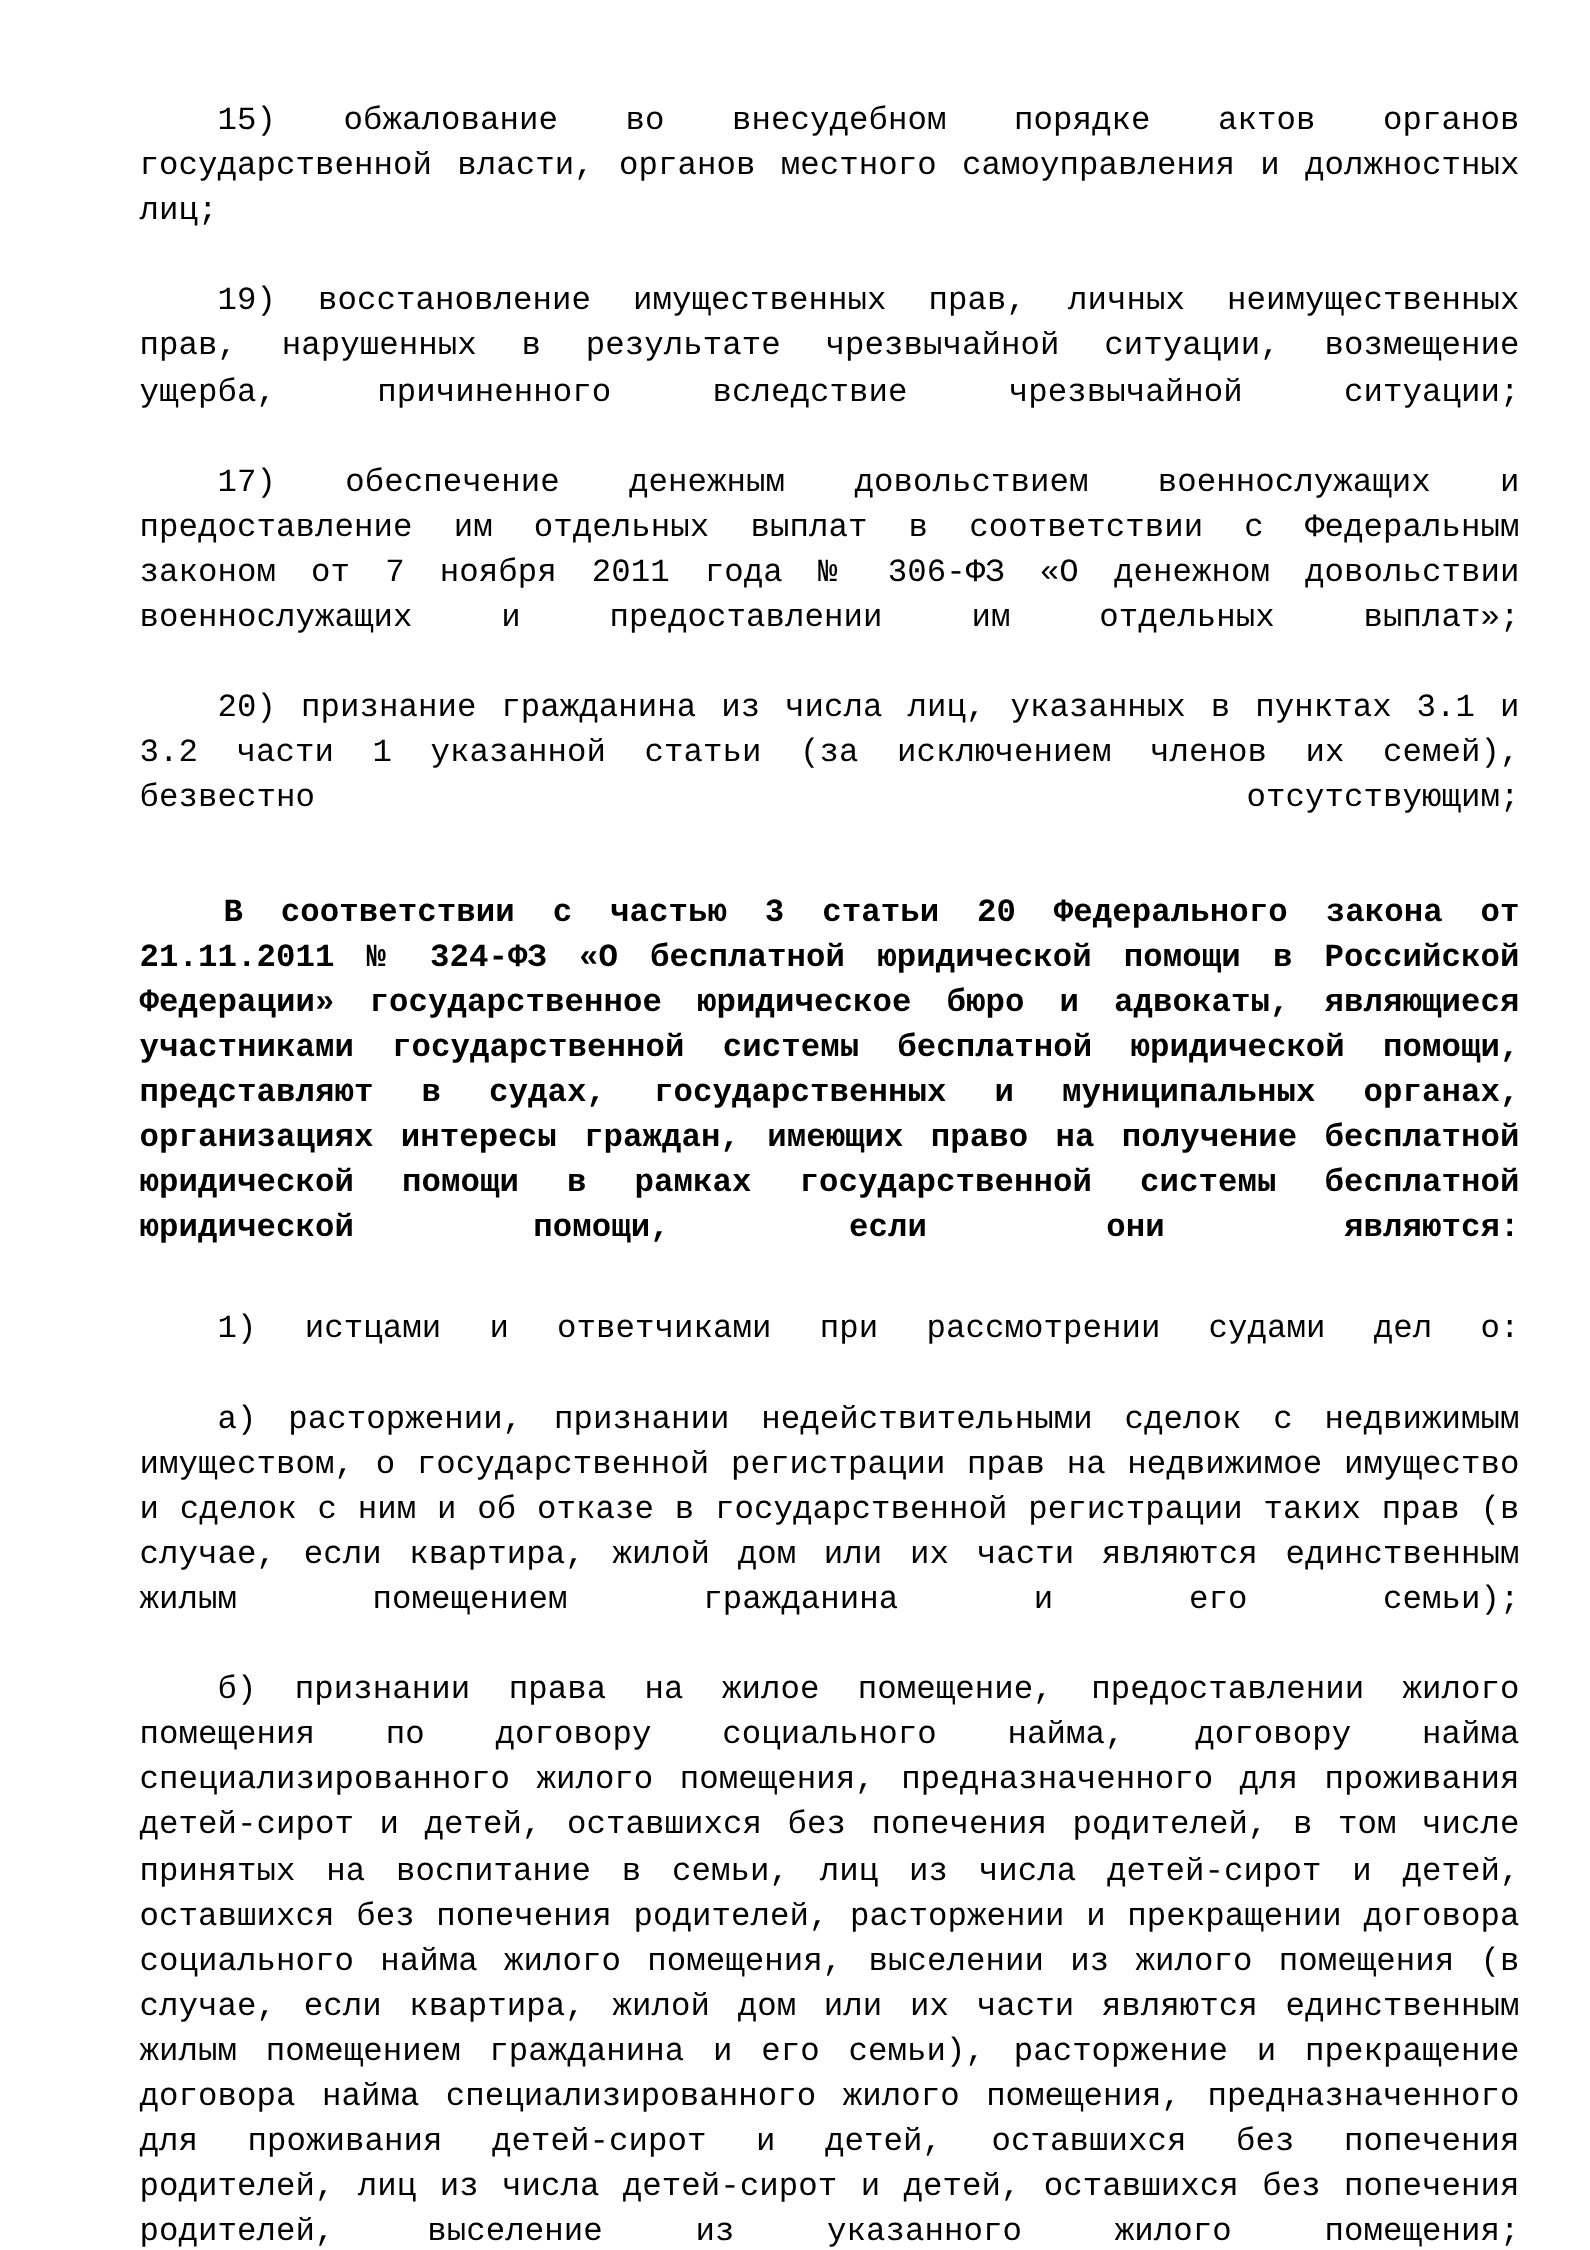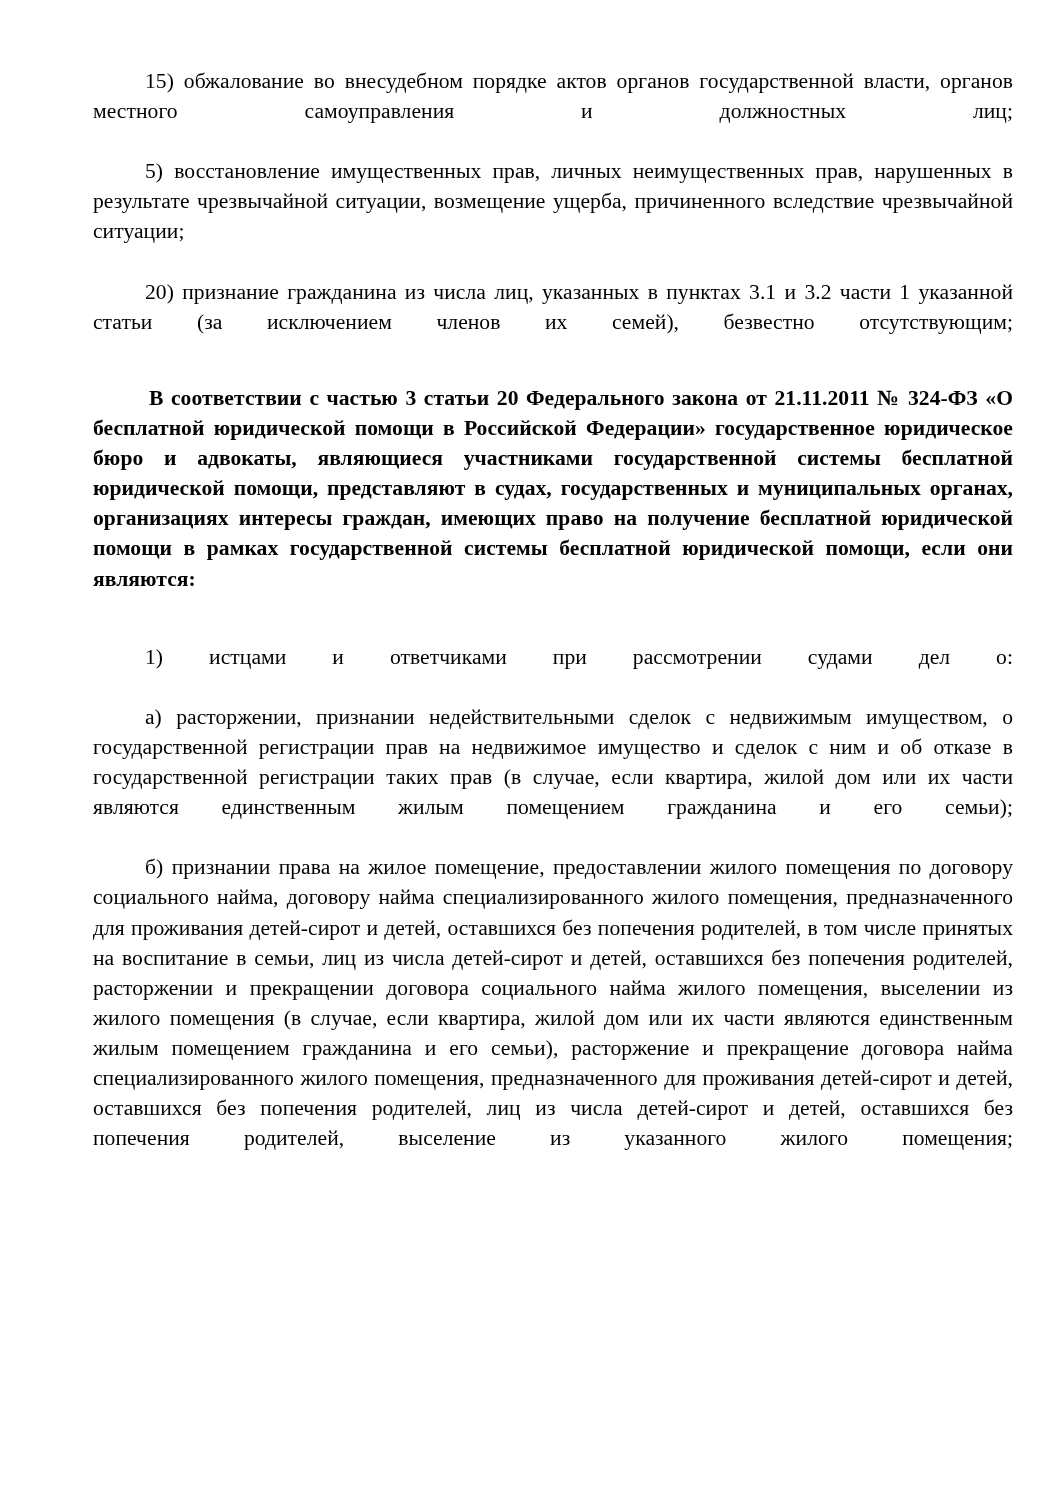--- a/index.html
+++ b/index.html
@@ -15,20 +15,21 @@
     font-family: "Liberation Serif", "DejaVu Serif", serif;
     color: #000000;
   }
   .page {
     position: relative;
     width: 1060px;
     height: 1308px;
     background: #ffffff;
     box-sizing: border-box;
     padding: 66px 47px 0 93px;
+    font-family: Liberation Mono, monospace;
   }
   .doc-body {
     width: 920px;
   }
   p.para {
     margin: 0;
     text-align: justify;
     text-justify: inter-word;
     text-indent: 52px;
     font-size: 21.6px;
@@ -38,39 +39,40 @@
     hyphens: none;
   }
   p.para.bold {
     font-weight: bold;
     margin-top: 16px;
     margin-bottom: 0;
     text-indent: 56px;
     word-spacing: 0.6px;
   }
   p.para.after-bold {
-    margin-top: 18px;
+    margin-top: 7px;
   }
   
   p.para::after {
     content: "";
     display: inline-block;
     width: 100%;
   }
 </style>
 </head>
 <body>
 
 <div class="page">
   <div class="doc-body">
 
     <p class="para">15) обжалование во внесудебном порядке актов органов государственной власти, органов местного самоуправления и должностных лиц;</p>
 
-    <p class="para">5) восстановление имущественных прав, личных неимущественных прав, нарушенных в результате чрезвычайной ситуации, возмещение ущерба, причиненного вследствие чрезвычайной ситуации;</p>
+    <p class="para">19) восстановление имущественных прав, личных неимущественных прав, нарушенных в результате чрезвычайной ситуации, возмещение ущерба, причиненного вследствие чрезвычайной ситуации;</p>
 
+    <p class="para">17) обеспечение денежным довольствием военнослужащих и предоставление им отдельных выплат в соответствии с Федеральным законом от 7 ноября 2011 года № 306-ФЗ «О денежном довольствии военнослужащих и предоставлении им отдельных выплат»;</p>
 
 
 
     <p class="para">20) признание гражданина из числа лиц, указанных в пунктах 3.1 и 3.2 части 1 указанной статьи (за исключением членов их семей), безвестно отсутствующим;</p>
 
 
     <p class="para bold">В соответствии с частью 3 статьи 20 Федерального закона от 21.11.2011 № 324-ФЗ «О бесплатной юридической помощи в Российской Федерации» государственное юридическое бюро и адвокаты, являющиеся участниками государственной системы бесплатной юридической помощи, представляют в судах, государственных и муниципальных органах, организациях интересы граждан, имеющих право на получение бесплатной юридической помощи в рамках государственной системы бесплатной юридической помощи, если они являются:</p>
 
     <p class="para after-bold">1) истцами и ответчиками при рассмотрении судами дел о:</p>
 

